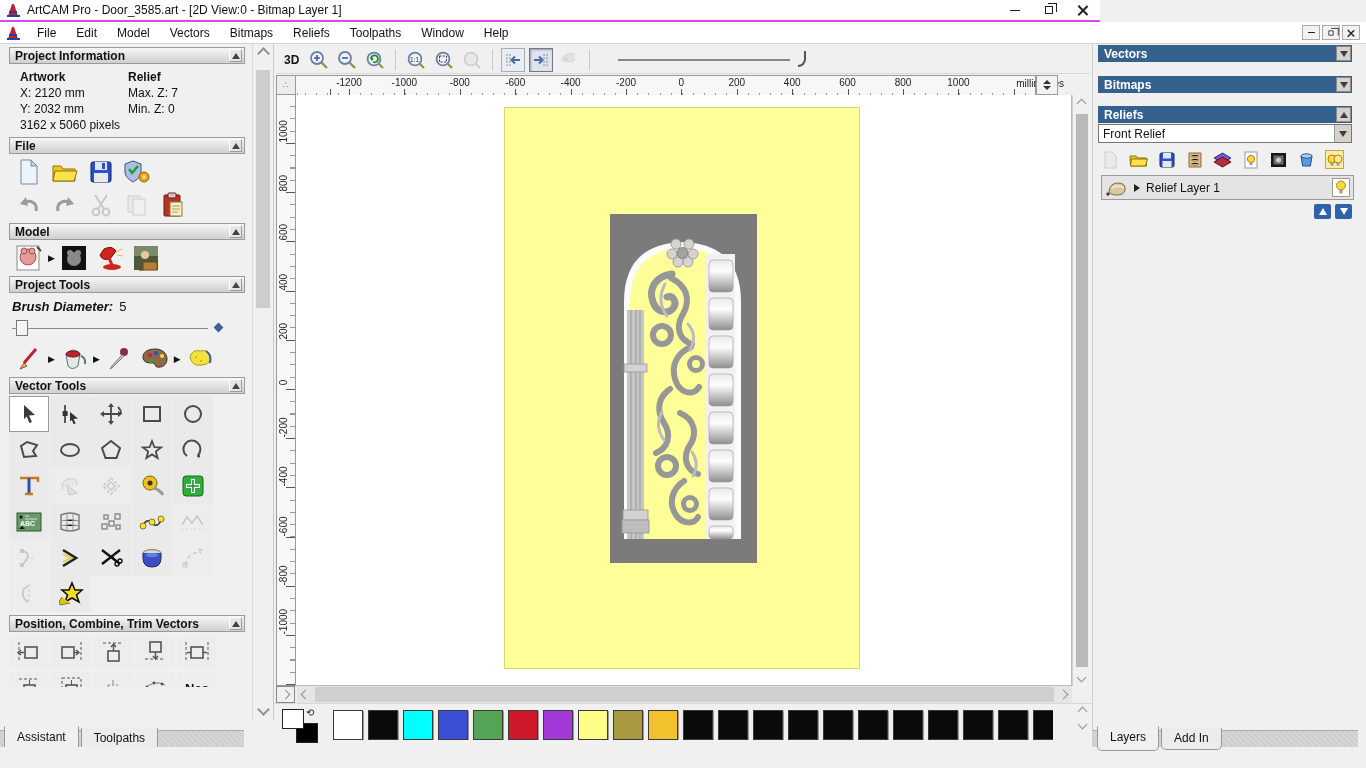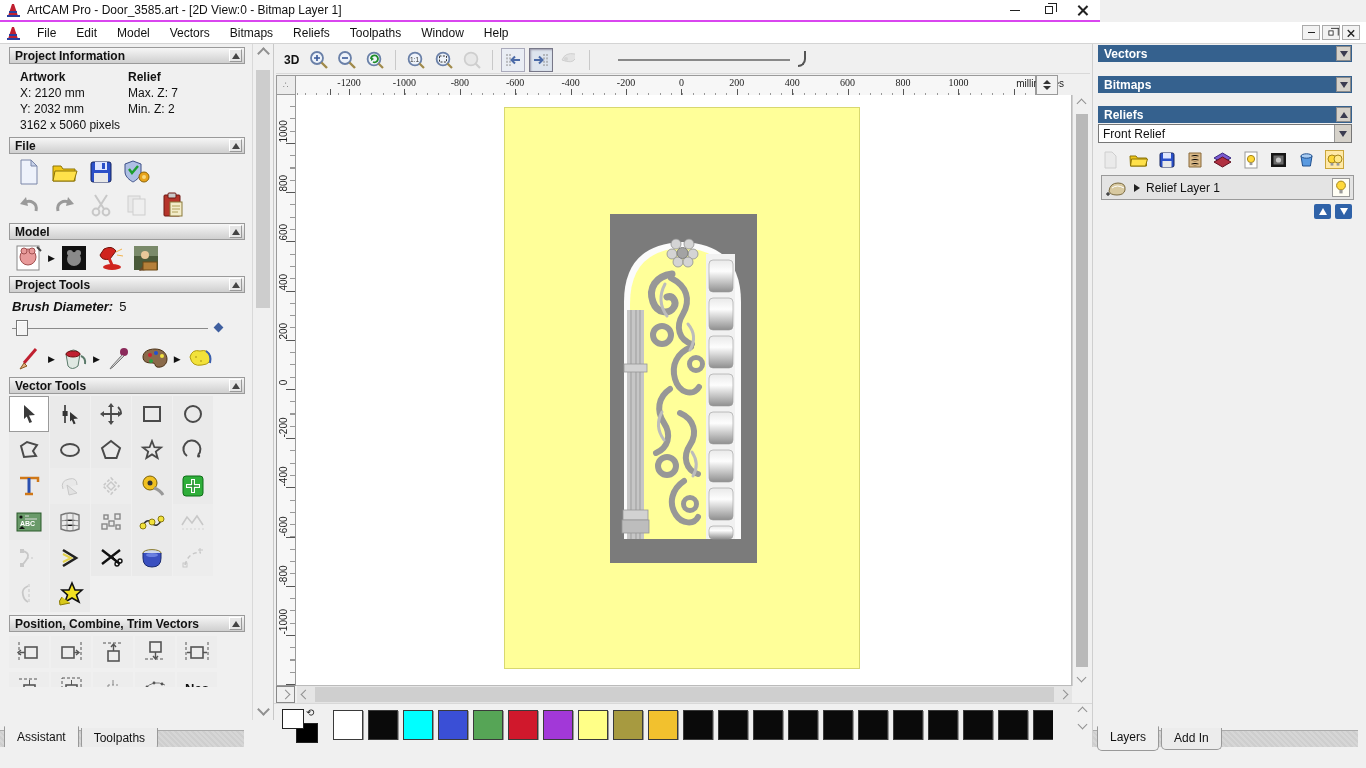--- a/index.html
+++ b/index.html
@@ -78,21 +78,21 @@
   #tb-3d { font-weight:bold; font-size:12px; margin-right:4px; }
   #tb-slider { position:relative; width:210px; height:24px; margin-left:10px;}
   #tb-slider .line { position:absolute; left:10px; right:28px; top:11px; height:2px; background:#888; }
   #tb-slider .jhook { position:absolute; right:12px; top:3px; width:8px; height:16px; border:2px solid #555; border-top:none; border-left:none; border-radius:0 0 8px 0; }
   
   #ruler-corner { position:absolute; left:2px; top:31px; width:20px; height:20px; background:#ececec; border:1px solid #9a9a9a; display:flex; align-items:center; justify-content:center; color:#888; font-size:9px; letter-spacing:1px;}
   #h-ruler { position:absolute; left:22px; top:31px; width:740px; height:24px; background:#f7f7f7; border:1px solid #9a9a9a; border-left:none;
     background-image:
       repeating-linear-gradient(90deg,#555 0 1px,transparent 1px 55.4px),
       repeating-linear-gradient(90deg,#999 0 1px,transparent 1px 11.08px);
-    background-size:100% 9px,100% 5px; background-position:53px 100%,9px 100%; background-repeat:repeat-x,repeat-x;font-family:Liberation Serif, serif; }
+    background-size:100% 9px,100% 5px; background-position:53px 100%,9px 100%; background-repeat:repeat-x,repeat-x; }
   .hlabel { position:absolute; top:1px; transform:translateX(-50%); font-size:10px; color:#222; }
   #unit-label { position:absolute; right:28px; top:34px; font-size:10px; color:#222; }
   #unit-spin { position:absolute; left:762px; top:31px; width:22px; height:20px; border:1px solid #9a9a9a; background:#f2f2f2; display:flex; flex-direction:column; align-items:center; justify-content:center; gap:2px;}
   .mini-tri-up { width:0;height:0;border-left:4px solid transparent;border-right:4px solid transparent;border-bottom:4px solid #333;}
   .mini-tri-down { width:0;height:0;border-left:4px solid transparent;border-right:4px solid transparent;border-top:4px solid #333;}
   #v-ruler { position:absolute; left:2px; top:51px; width:20px; height:591px; background:#f7f7f7; border:1px solid #9a9a9a; border-top:none;
     background-image:
       repeating-linear-gradient(180deg,#555 0 1px,transparent 1px 49.2px),
       repeating-linear-gradient(180deg,#999 0 1px,transparent 1px 12.3px);
     background-size:9px 100%,5px 100%; background-position:100% 48px,100% 11px; background-repeat:repeat-y,repeat-y; }
@@ -206,21 +206,21 @@
       <div class="roll-btn">
           <div class="tri-up"></div>
         </div>
     </div>
     <div id="proj-grid">
       <b>Artwork</b>
       <b>Relief</b>
       <span>X: 2120 mm</span>
       <span>Max. Z: 7</span>
       <span>Y: 2032 mm</span>
-      <span>Min. Z: 2</span>
+      <span>Min. Z: 0</span>
       <span style="grid-column:1/3">3162 x 5060 pixels</span>
     </div>
 
     <div class="sec-head">
       <b>File</b>
       <div class="roll-btn">
           <div class="tri-up"></div>
         </div>
     </div>
     <div class="icon-row">

